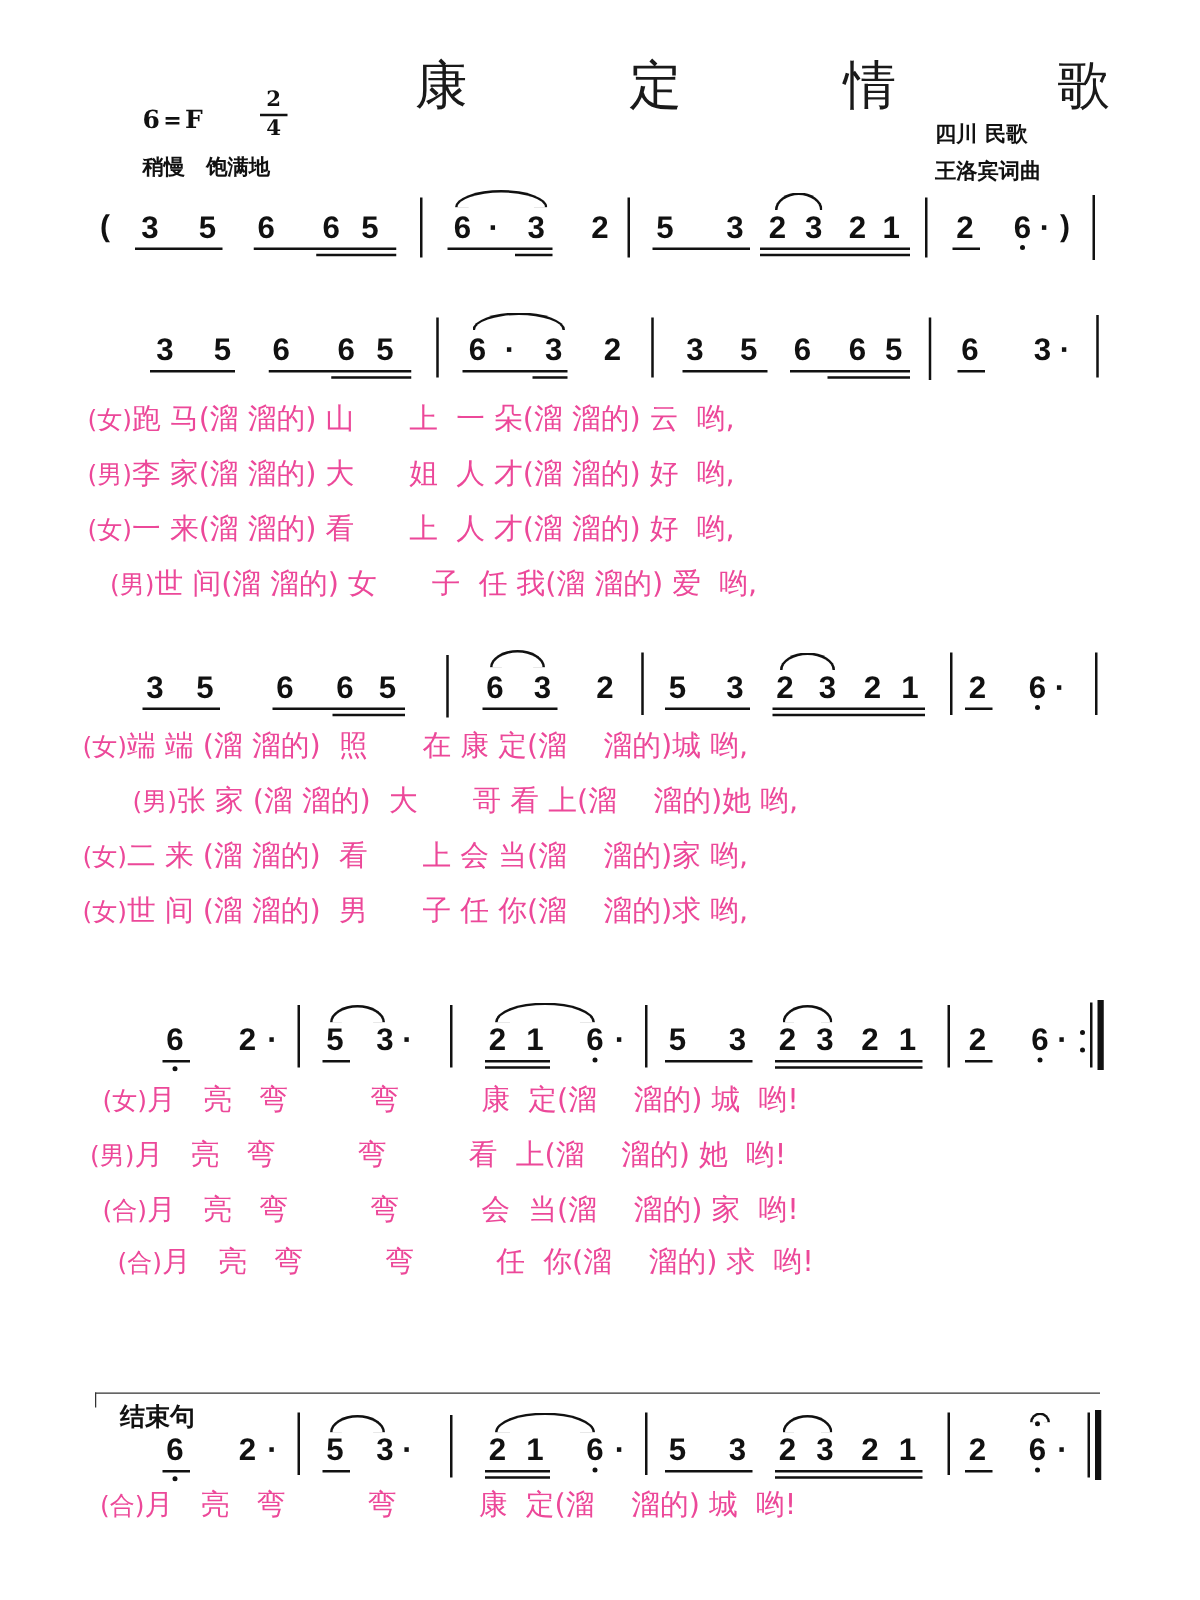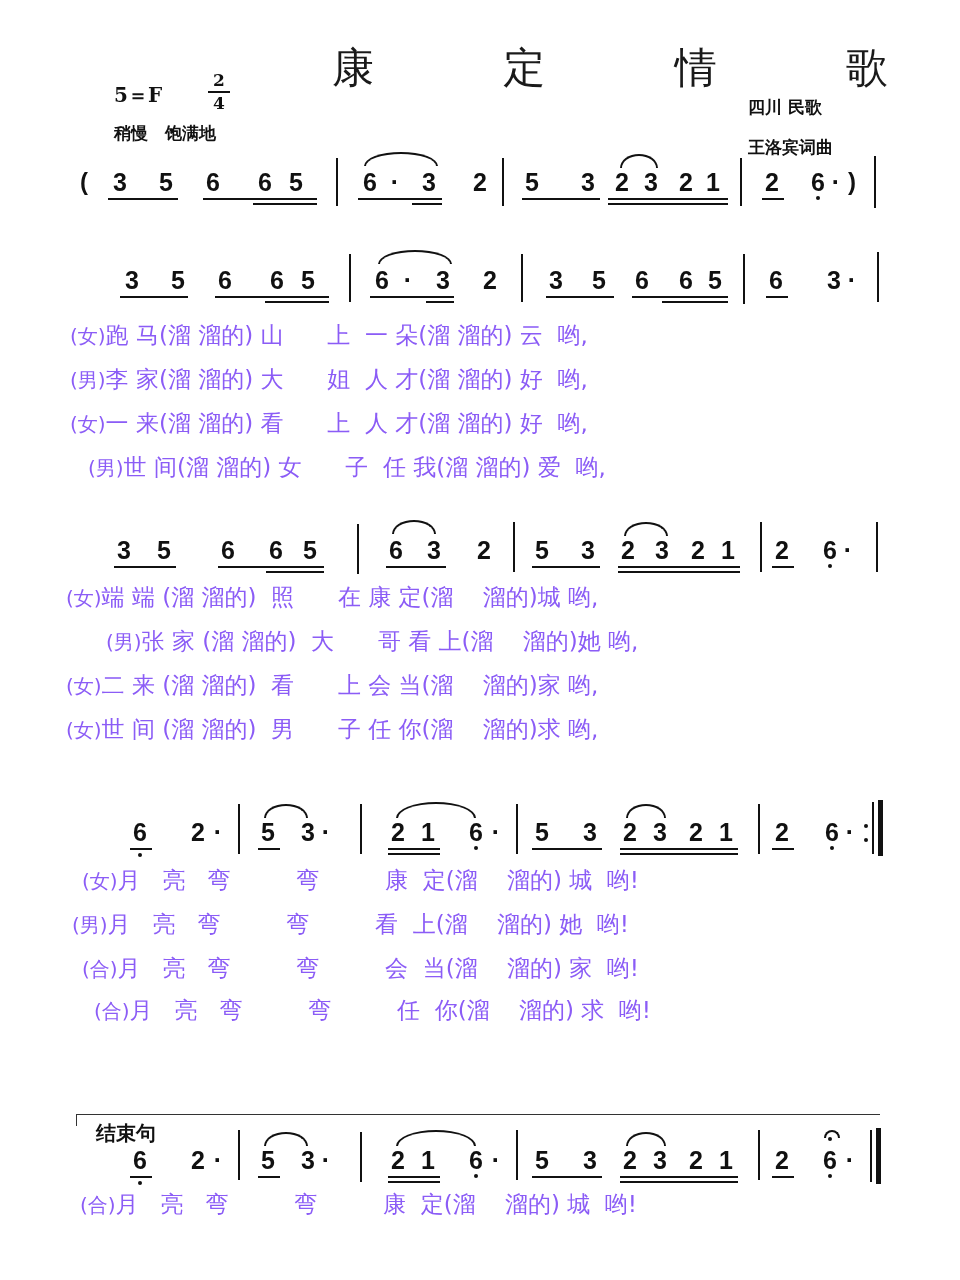--- a/index.html
+++ b/index.html
@@ -11,38 +11,38 @@
   .frac .num { border-bottom:2px solid #111; padding-bottom:1px; }
   .tempo { top:122px; left:114px; font-size:17px; font-weight:bold; }
   .credit { left:748px; font-size:17px; font-weight:bold; white-space:nowrap; }
   .n { position:absolute; font-family:"Liberation Sans", sans-serif; font-weight:bold; font-size:25px; line-height:28px; width:20px; text-align:center; }
   .p { position:absolute; font-family:"Liberation Sans", sans-serif; font-weight:bold; font-size:24px; line-height:28px; }
   .ul { position:absolute; height:2px; background:#111; }
   .bar { position:absolute; width:2px; background:#111; }
   .barthick { position:absolute; width:5px; background:#111; }
   .tie { position:absolute; border:2px solid #111; border-bottom:none; border-radius:50% 50% 0 0 / 100% 100% 0 0; }
   .dotb { position:absolute; width:4px; height:4px; border-radius:50%; background:#111; }
-  .lyr { position:absolute; font-family:"DejaVu Sans", sans-serif; font-size:23px; line-height:28px; white-space:pre; color:#8b5cf6; }
+  .lyr { position:absolute; font-family:"DejaVu Sans", sans-serif; font-size:23px; line-height:28px; white-space:pre; color:#ec4899; }
   .voice { font-size:20px; }
   .coda-line { position:absolute; height:1px; background:#333; }
   .coda-label { position:absolute; font-size:20px; font-weight:bold; }
   .fermata { position:absolute; width:12px; height:6px; border:2px solid #111; border-bottom:none; border-radius:12px 12px 0 0; }
 </style>
 </head>
 <body>
 
 <div class="abs title">康 定 情 歌</div>
-<div class="abs key">5＝F</div>
+<div class="abs key">6＝F</div>
 <div class="abs frac">
   <div class="num">2</div>
   <div>4</div>
 </div>
 <div class="abs tempo">稍慢　饱满地</div>
 <div class="abs credit" style="top:96px;">四川 民歌</div>
-<div class="abs credit" style="top:136px;text-align:center;">王洛宾词曲</div>
+<div class="abs credit" style="top:125px;text-align:center;">王洛宾词曲</div>
 
 <div>
   <span class="p" style="left:80px;top:168px;">(</span>
   <span class="n" style="left:110px;top:168px;">3</span>
   <span class="n" style="left:156px;top:168px;">5</span>
   <div class="ul" style="left:108px;top:198px;width:70px;"></div>
   <span class="n" style="left:203px;top:168px;">6</span>
   <span class="n" style="left:255px;top:168px;">6</span>
   <span class="n" style="left:286px;top:168px;">5</span>
   <div class="ul" style="left:203px;top:198px;width:114px;"></div>

